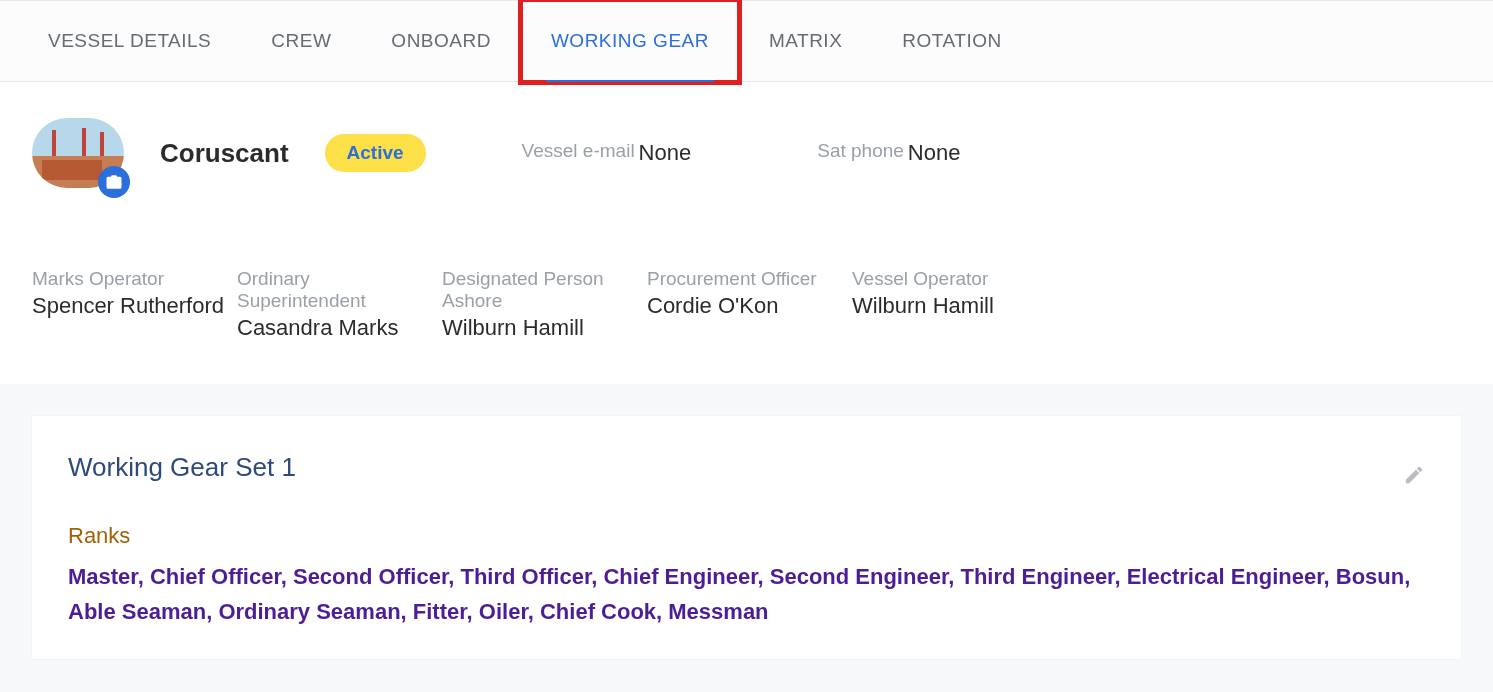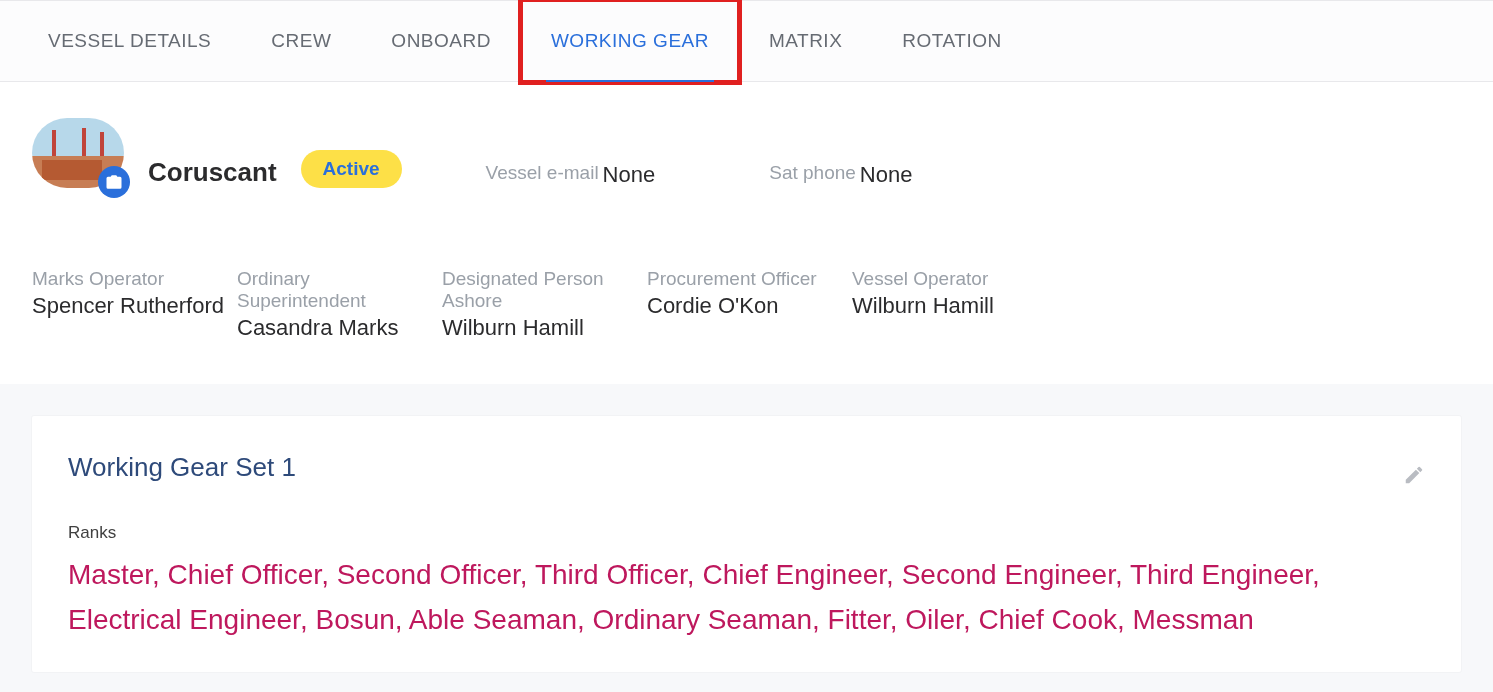--- a/index.html
+++ b/index.html
@@ -48,22 +48,22 @@
     outline: 5px solid #e02020;
     outline-offset: -2px;
   }
 
   .vessel-header {
     background: #ffffff;
     padding: 36px 32px 40px 32px;
   }
   .vessel-top {
     display: flex;
-    align-items: flex-end;
-    gap: 24px;
+    align-items: center;
+    gap: 36px;
   }
   .avatar-wrap {
     position: relative;
     width: 92px;
     height: 70px;
   }
   .avatar {
     width: 92px;
     height: 70px;
     border-radius: 36px;
@@ -136,25 +136,25 @@
     margin-bottom: 40px;
   }
   .edit-btn {
     position: absolute;
     top: 48px;
     right: 36px;
     color: #b9bcc2;
     cursor: pointer;
   }
   .edit-btn svg { width: 22px; height: 22px; fill: #b9bcc2; }
-  .ranks-label { color:#404040; font-size:17px; margin-bottom:10px; }
+  .ranks-label { color:#a16207; font-size:22px; margin-bottom:10px; }
   .ranks-list {
-    color: #be185d;
-    font-size: 28px;
-    font-weight: 400;
+    color: #4c1d95;
+    font-size: 22px;
+    font-weight: 700;
     line-height: 1.6;
   }
 </style>
 </head>
 <body>
 
 <div class="tabs-bar">
   <div class="tab">VESSEL DETAILS</div>
   <div class="tab">CREW</div>
   <div class="tab">ONBOARD</div>

